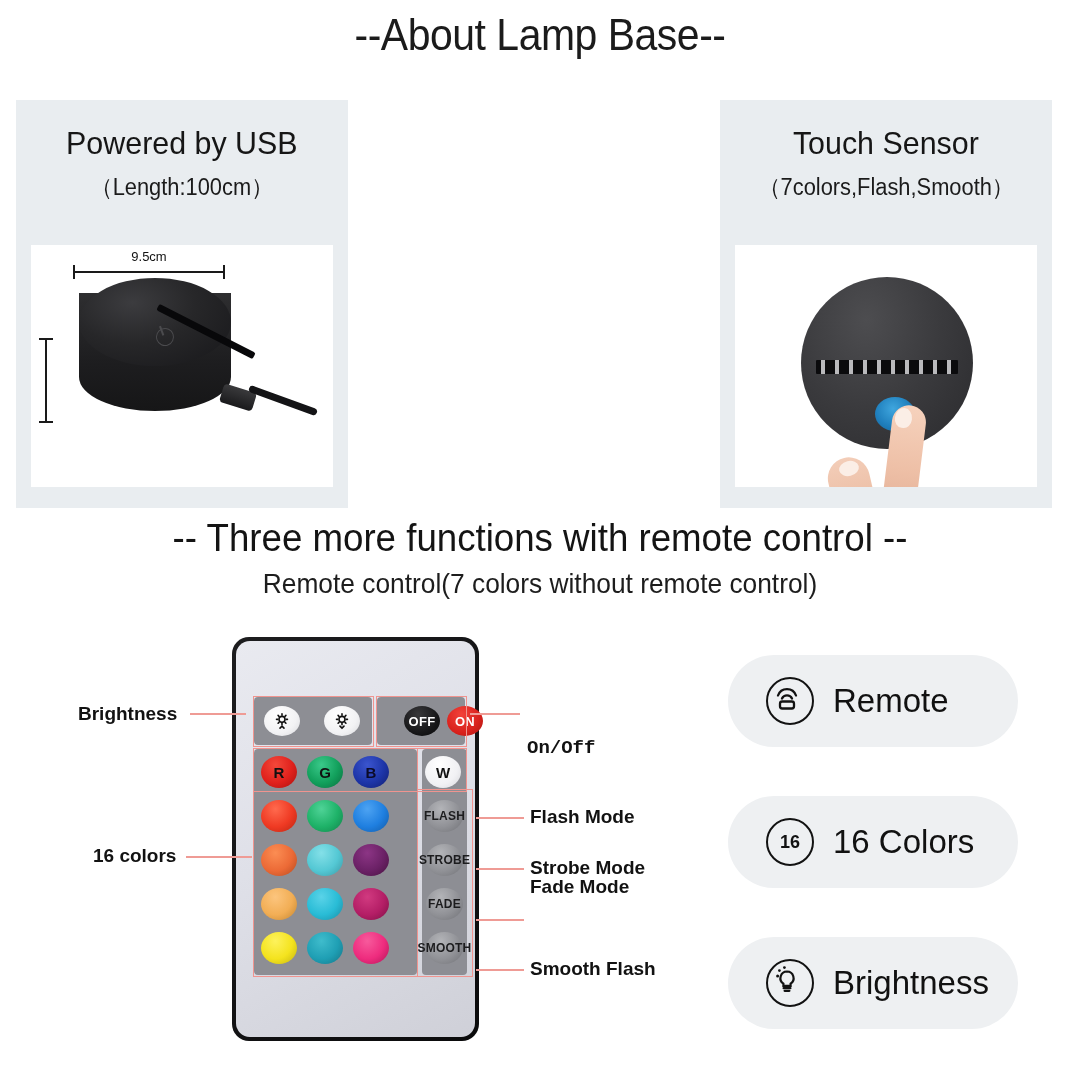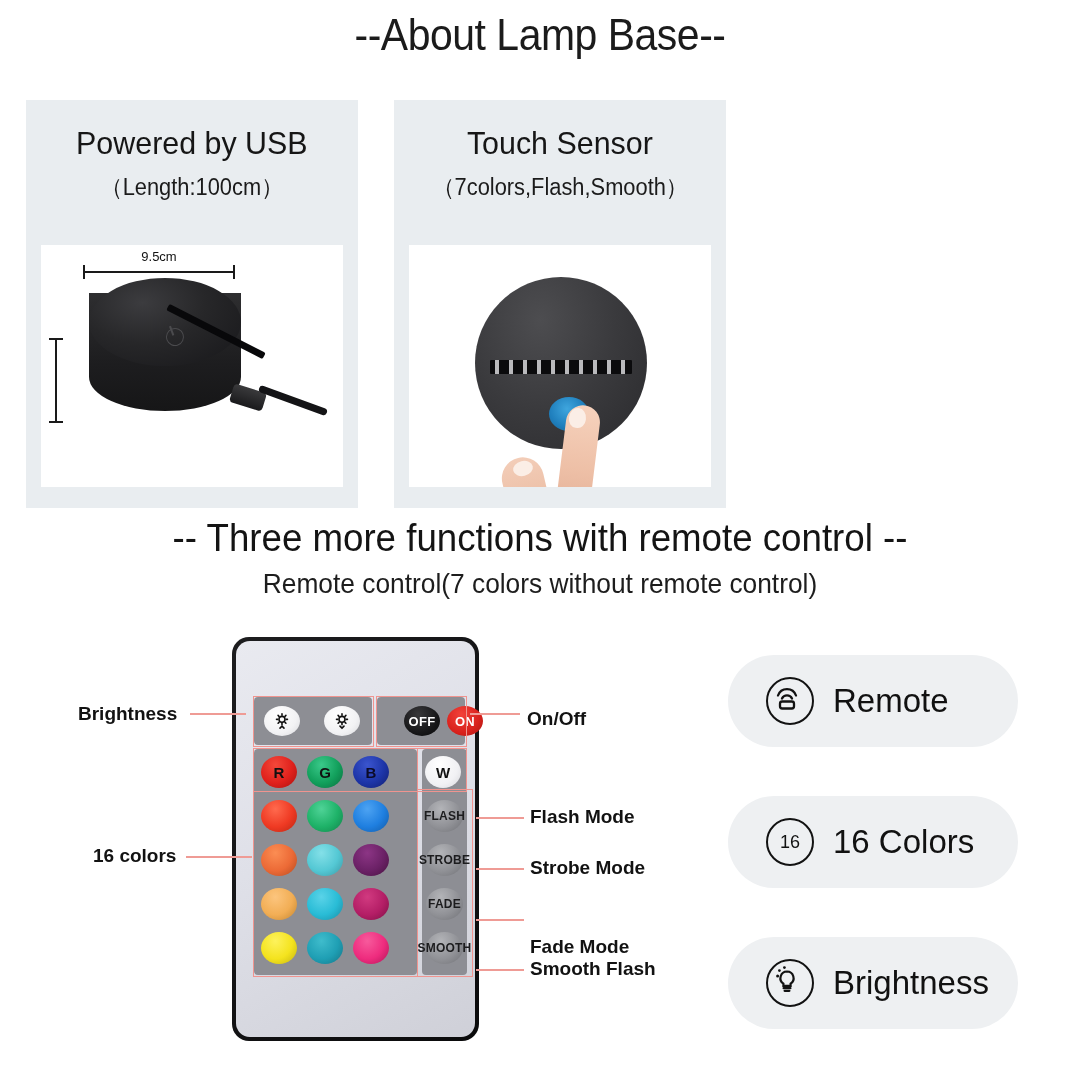--- a/index.html
+++ b/index.html
@@ -15,23 +15,23 @@
   .main-title{
     position:absolute;left:0;top:10px;width:1080px;
     text-align:center;
     font-size:44px;font-weight:400;color:#1b1b1b;
     letter-spacing:-0.5px;
     transform:scaleX(0.93);
   }
 
   
   .card-row{
-    position:absolute;left:26px;top:100px;
+    position:absolute;left:16px;top:100px;
     width:1036px;height:408px;
-    display:flex;justify-content:flex-start;gap:36px;
+    display:flex;justify-content:space-between;
   }
   .card{
     width:332px;height:408px;
     background:#e9edf0;
     display:flex;flex-direction:column;align-items:center;
     position:relative;
   }
   .card-title{
     margin-top:27px;
     font-size:32px;color:#161616;font-weight:400;
@@ -245,21 +245,21 @@
 
   
   .pill{
     position:absolute;left:728px;width:290px;height:92px;
     background:#eef0f2;border-radius:46px;
     display:flex;align-items:center;
   }
   .pill-icon{
     width:44px;height:44px;margin-left:38px;
     border:2.6px solid #121212;border-radius:50%;
-    position:relative;flex:none;
+    position:relative;flex:none;font-weight:bold;
   }
   .pill-label{
     margin-left:19px;font-size:33px;color:#111;font-weight:400;
   }
 </style>
 </head>
 <body>
 
 <div class="main-title">--About Lamp Base--</div>
 
@@ -380,30 +380,30 @@
     <div class="hl" style="left:181px;top:148px;width:56px;height:188px;"></div>
   </div>
 </div>
 
 <div class="callout-label" style="left:78px;top:703px;">Brightness</div>
 <div class="leader" style="left:190px;top:713px;width:56px;"></div>
 
 <div class="callout-label" style="left:93px;top:845px;">16 colors</div>
 <div class="leader" style="left:186px;top:856px;width:66px;"></div>
 
-<div class="callout-label" style="left:527px;top:708px;">On/Off</div>
+<div class="callout-label" style="left:527px;top:737px;font-family:Liberation Mono, monospace;">On/Off</div>
 <div class="leader" style="left:470px;top:713px;width:50px;"></div>
 
 <div class="callout-label" style="left:530px;top:806px;">Flash Mode</div>
 <div class="leader" style="left:476px;top:817px;width:48px;"></div>
 
 <div class="callout-label" style="left:530px;top:857px;">Strobe Mode</div>
 <div class="leader" style="left:476px;top:868px;width:48px;"></div>
 
-<div class="callout-label" style="left:530px;top:936px;">Fade Mode</div>
+<div class="callout-label" style="left:530px;top:876px;">Fade Mode</div>
 <div class="leader" style="left:476px;top:919px;width:48px;"></div>
 
 <div class="callout-label" style="left:530px;top:958px;">Smooth Flash</div>
 <div class="leader" style="left:476px;top:969px;width:48px;"></div>
 
 <div class="pill" style="top:655px;">
   <span class="pill-icon">
     <svg width="44" height="44" viewBox="0 0 44 44" style="position:absolute;left:-2.6px;top:-2.6px;">
       <path d="M13 19.5 a9.5 9.5 0 0 1 18 0" fill="none" stroke="#121212" stroke-width="2.3" stroke-linecap="round"></path>
       <path d="M17 22.5 a5.6 5.6 0 0 1 10 0" fill="none" stroke="#121212" stroke-width="2.3" stroke-linecap="round"></path>

